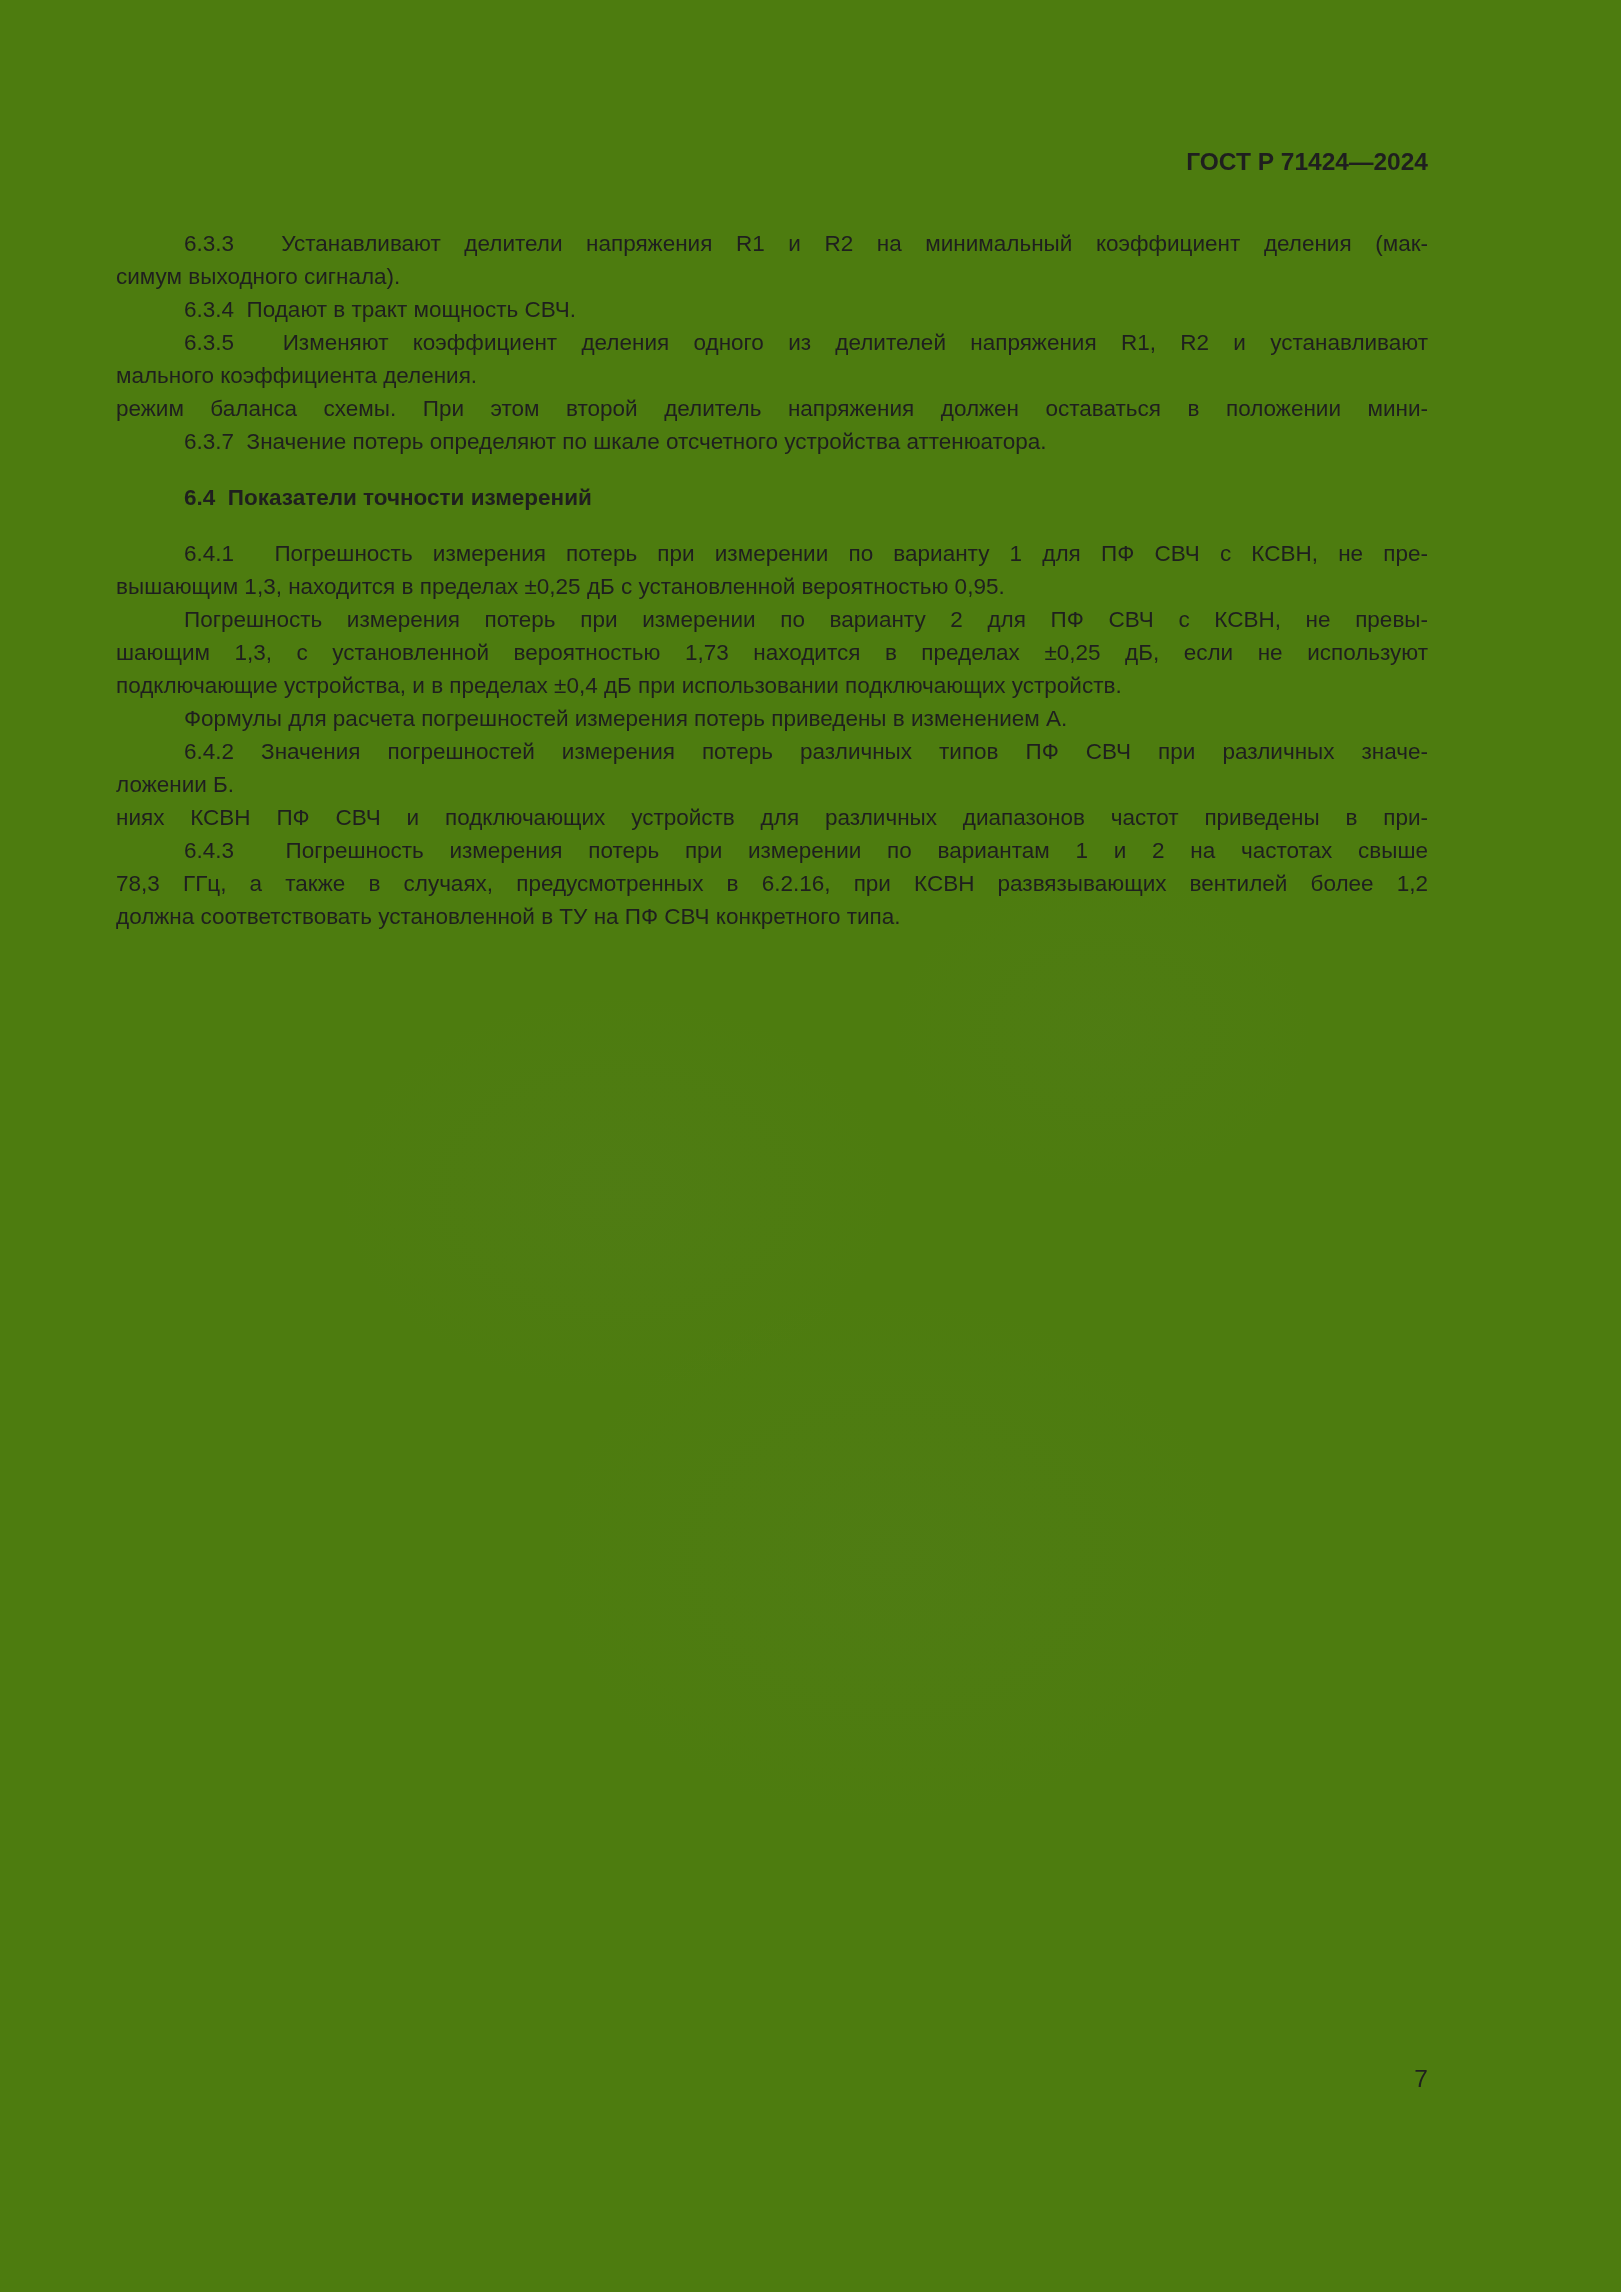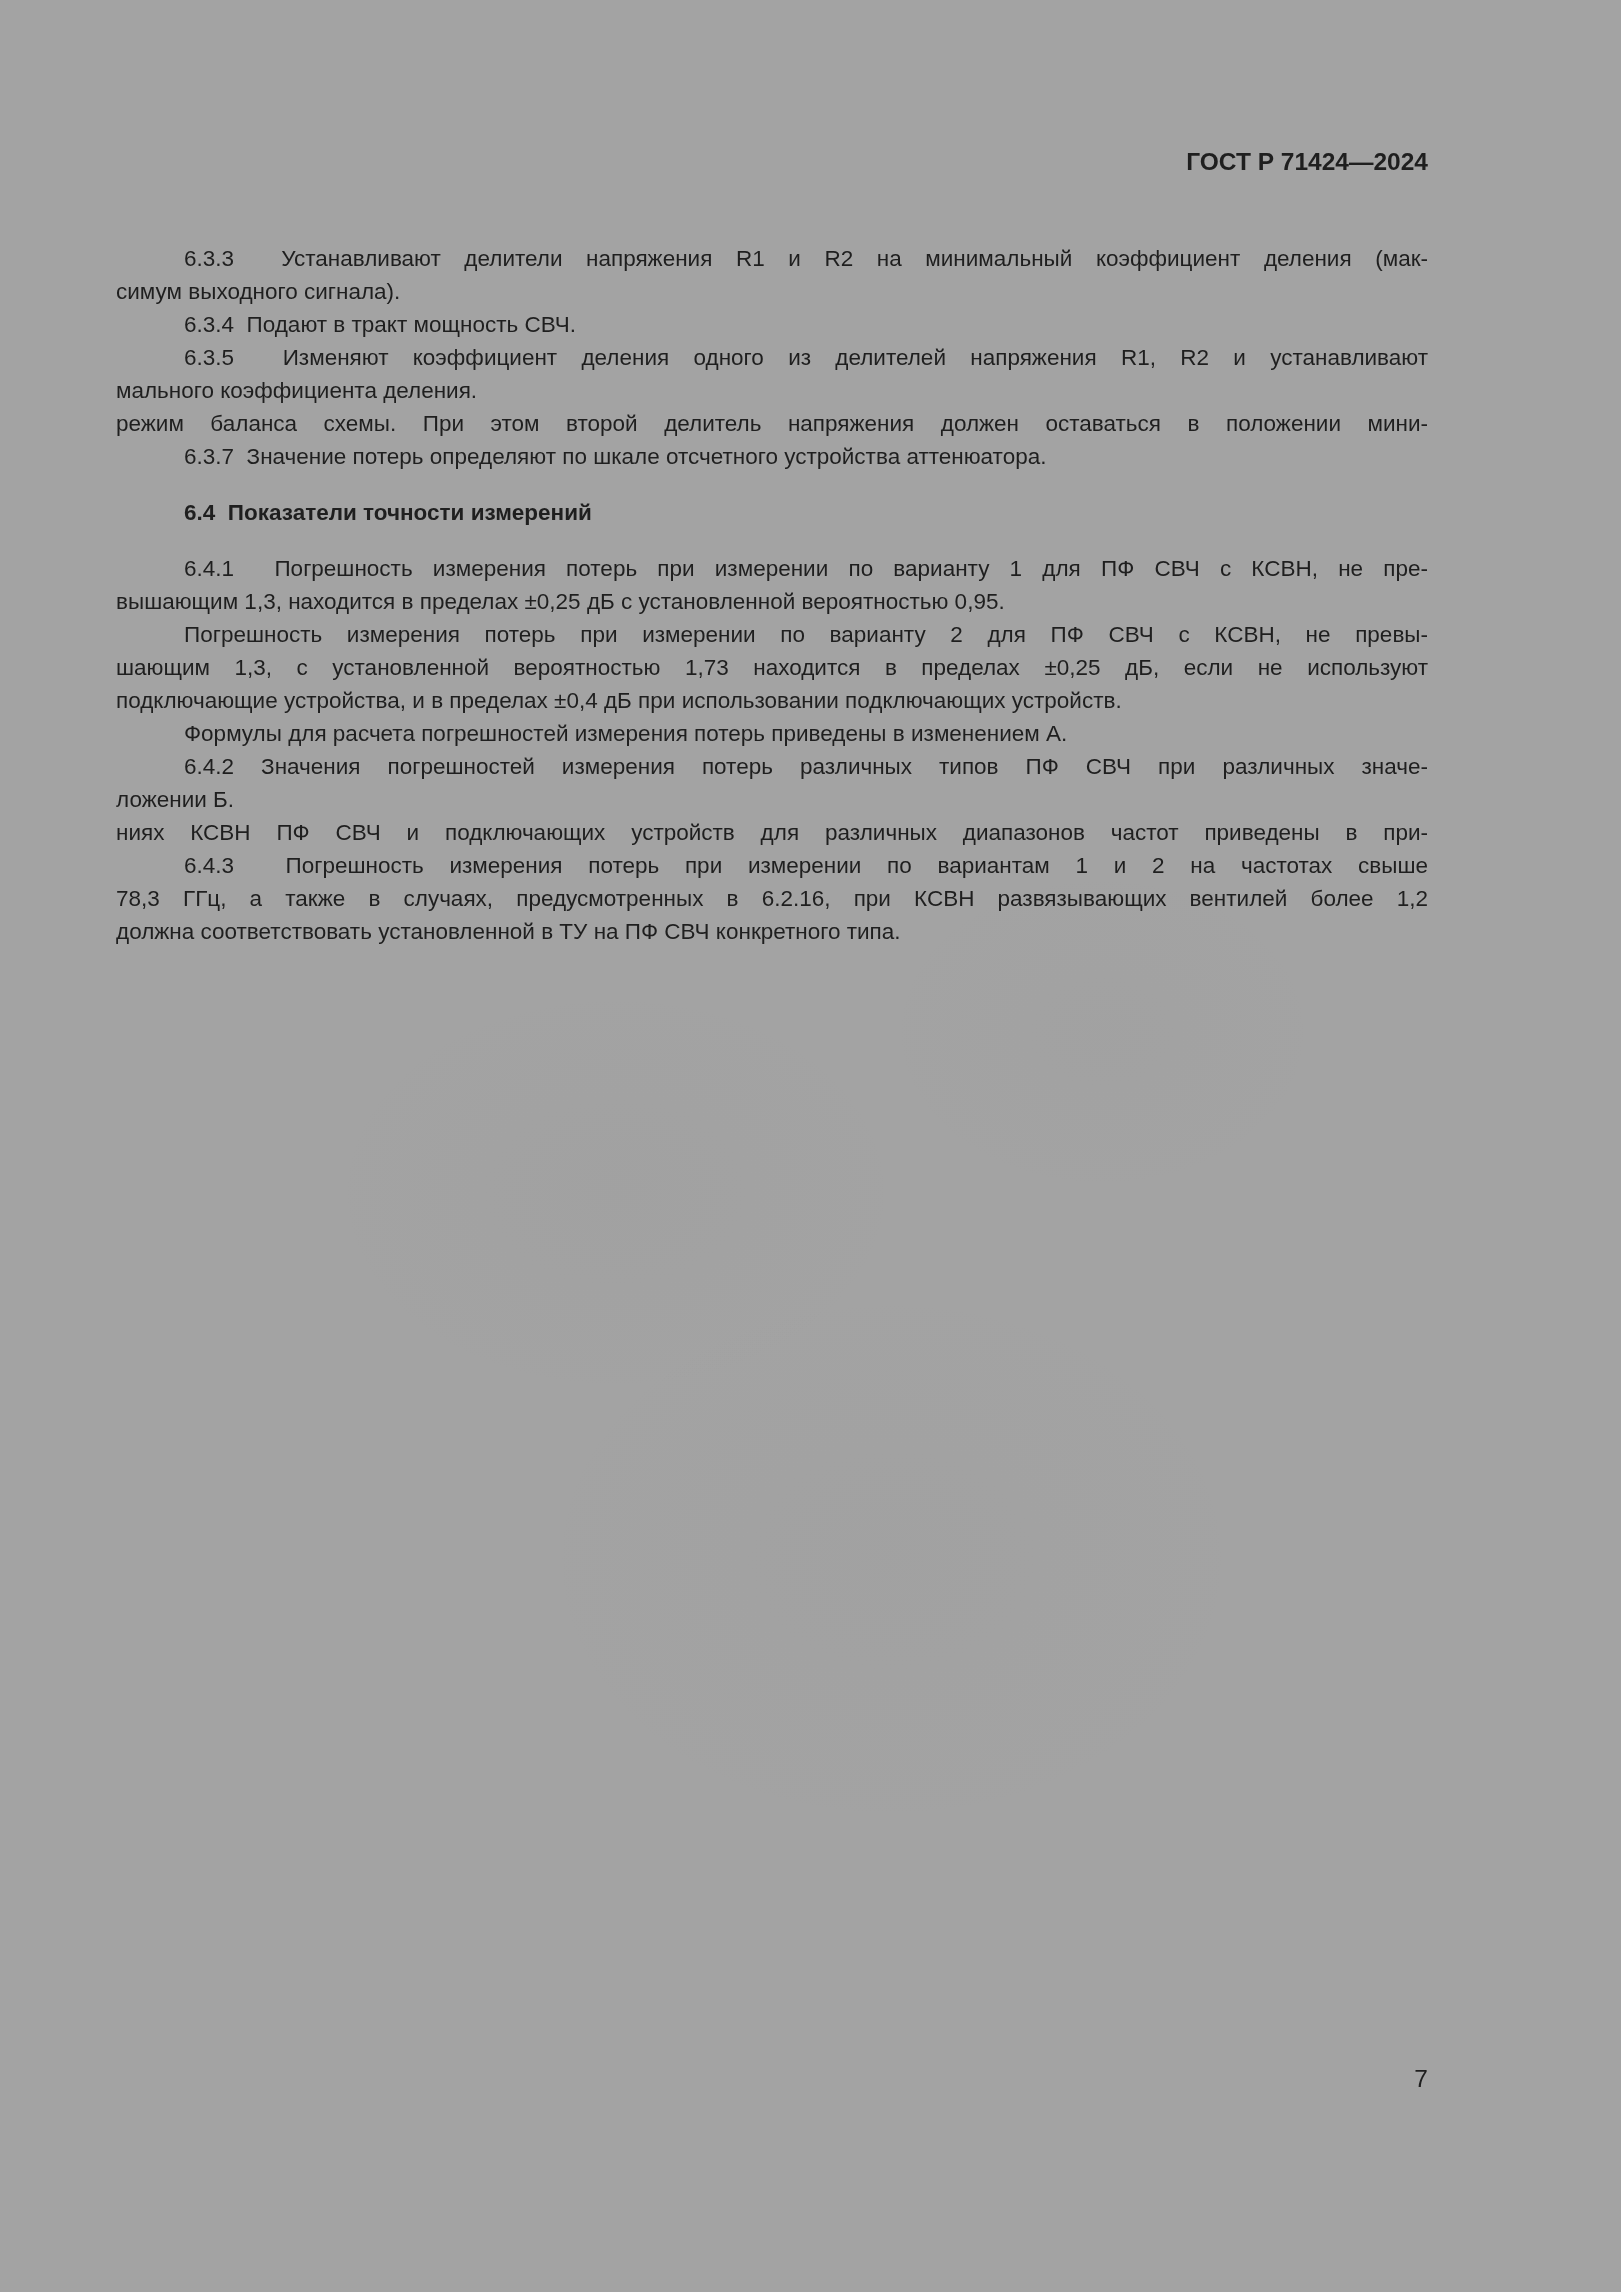--- a/index.html
+++ b/index.html
@@ -1,37 +1,37 @@
 <!DOCTYPE html>
 <html lang="ru"><head>
 <meta charset="utf-8">
 <style>
   html,body{margin:0;padding:0;background:#ffffff;}
   .page{
     position:relative;
     width:1621px;height:2293px;
-    background:#a3a3a3;
+    background:#4d7c0f;
     font-family:"Liberation Sans","DejaVu Sans",sans-serif;
     color:#1f1f1f;
     overflow:hidden;
   }
   
   .page::before{
     content:"";position:absolute;inset:0;pointer-events:none;
     background:
       radial-gradient(ellipse 412px 294px at 38% 52%, rgba(120,120,120,0.045), rgba(120,120,120,0) 70%),
       radial-gradient(ellipse 510px 392px at 55% 68%, rgba(120,120,120,0.04), rgba(120,120,120,0) 70%),
       radial-gradient(ellipse 314px 235px at 68% 45%, rgba(120,120,120,0.035), rgba(120,120,120,0) 70%);
   }
   .running-header{
     position:absolute;left:116px;top:147px;width:1312px;
     text-align:right;font-size:24.5px;font-weight:700;line-height:29px;
   }
   .textblock{
-    position:absolute;left:116px;top:242px;width:1312px;
+    position:absolute;left:116px;top:227px;width:1312px;
     font-size:22.5px;line-height:33px;
   }
   .para{margin:0;}
   .line{min-height:33px;}
   .line.just{text-align:justify;text-align-last:justify;text-justify:inter-word;}
   .line.last{text-align:left;}
   .line.first{padding-left:68px;}
   .heading{
     font-weight:700;
     padding-left:68px;

